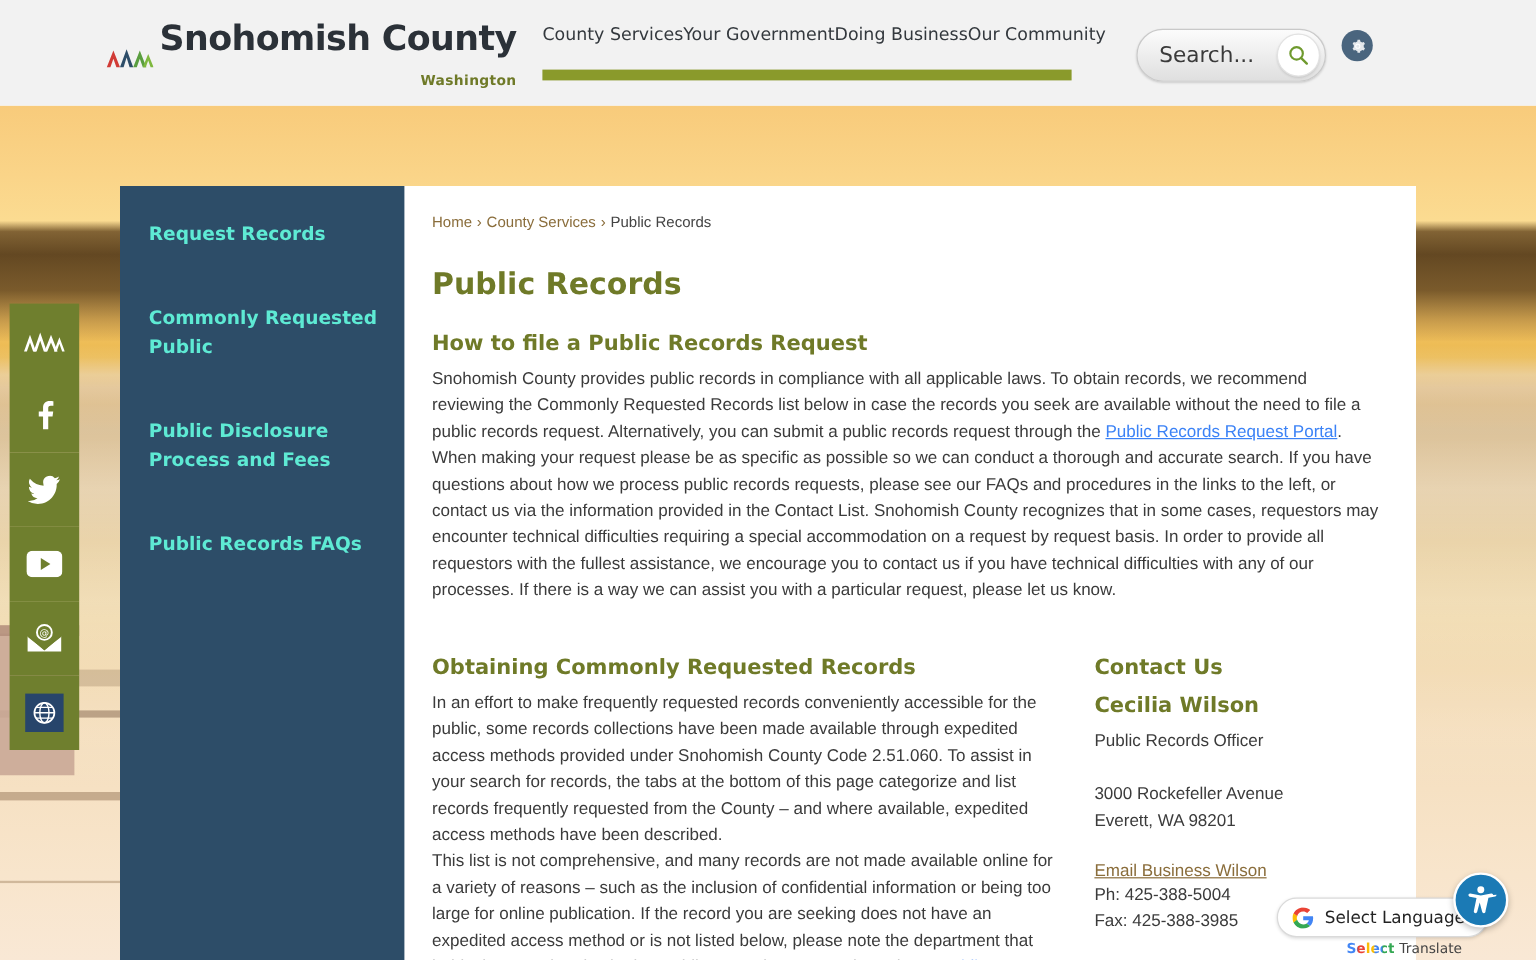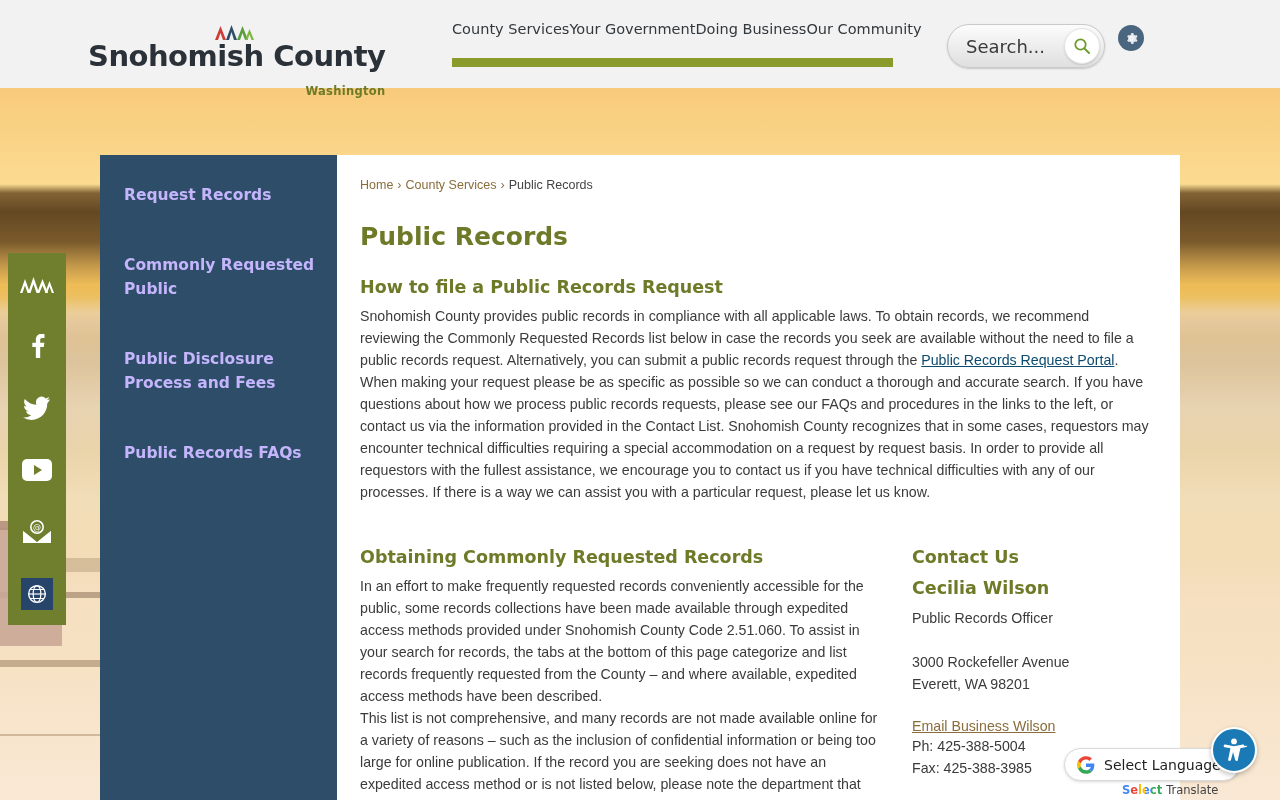--- a/index.html
+++ b/index.html
@@ -69,21 +69,21 @@
   #bg-pier {
     position:absolute; left:0; top:88px; width:300px; height:560px;
     overflow:hidden;
   }
 
   
   #header {
     position:absolute; left:0; top:0; width:1280px; height:88px;
     background:#f2f2f2; z-index:20;
   }
-  #logo { position:absolute; left:88px; top:18px; display:flex; align-items:center;flex-direction:column; }
+  #logo { position:absolute; left:88px; top:18px; display:flex; align-items:center; }
   #logo-peaks { width:40px; height:24px; margin-right:5px; }
   #logo-text { line-height:1; }
   #logo-name {
     font-size:29px; font-weight:bold; color:#2b3138; letter-spacing:-0.5px;
     font-family:"DejaVu Sans", sans-serif;
   }
   #logo-sub {
     font-size:11.5px; font-weight:bold; color:#6f7a28; text-align:right;
     letter-spacing:0.3px; margin-top:15px; font-family:"DejaVu Sans", sans-serif;
   }
@@ -137,21 +137,21 @@
   
   #card {
     position:absolute; left:100px; top:155px; width:1080px; height:645px;
     background:#fff; z-index:10; display:flex;
   }
   #sidebar {
     width:237px; background:#2d4d68; flex-shrink:0;
     padding:28px 0 0 24px;
   }
   .side-link {
-    display:block; color:#c4b5fd; text-decoration:none;
+    display:block; color:#5eead4; text-decoration:none;
     font-size:15.5px; font-weight:bold; line-height:1.55;
     margin-bottom:46px; padding-right:13px;
     font-family:"DejaVu Sans", sans-serif;
   }
   #content {
     flex:1; padding:23px 28px 0 23px; position:relative; overflow:hidden;
   }
 
   #breadcrumb { font-size:12.5px; color:#444; margin-bottom:30px; }
   #breadcrumb a { color:#8a6d3b; text-decoration:none;text-align:center; }
@@ -162,21 +162,21 @@
     font-size:25px; font-weight:bold; color:#6f7a28; margin-bottom:26px;
     font-family:"DejaVu Sans", sans-serif;
   }
   h2.sect {
     font-size:17.5px; font-weight:bold; color:#6f7a28; margin-bottom:8px;
     font-family:"DejaVu Sans", sans-serif;
   }
   p.body {
     font-size:14.2px; color:#3b3b3b; line-height:22px; margin-bottom:0;
   }
-  p.body a { color:#0c4a6e; text-decoration:underline; }
+  p.body a { color:#3b82f6; text-decoration:underline; }
 
   #two-col { display:flex; margin-top:44px; }
   #left-col { width:538px; padding-right:20px; }
   #right-col { width:auto; padding-left:14px; }
 
   #right-col h3.contact-hd {
     font-size:17.5px; font-weight:bold; color:#6f7a28; margin-bottom:11px;
     font-family:"DejaVu Sans", sans-serif;
   }
   #right-col .name {

